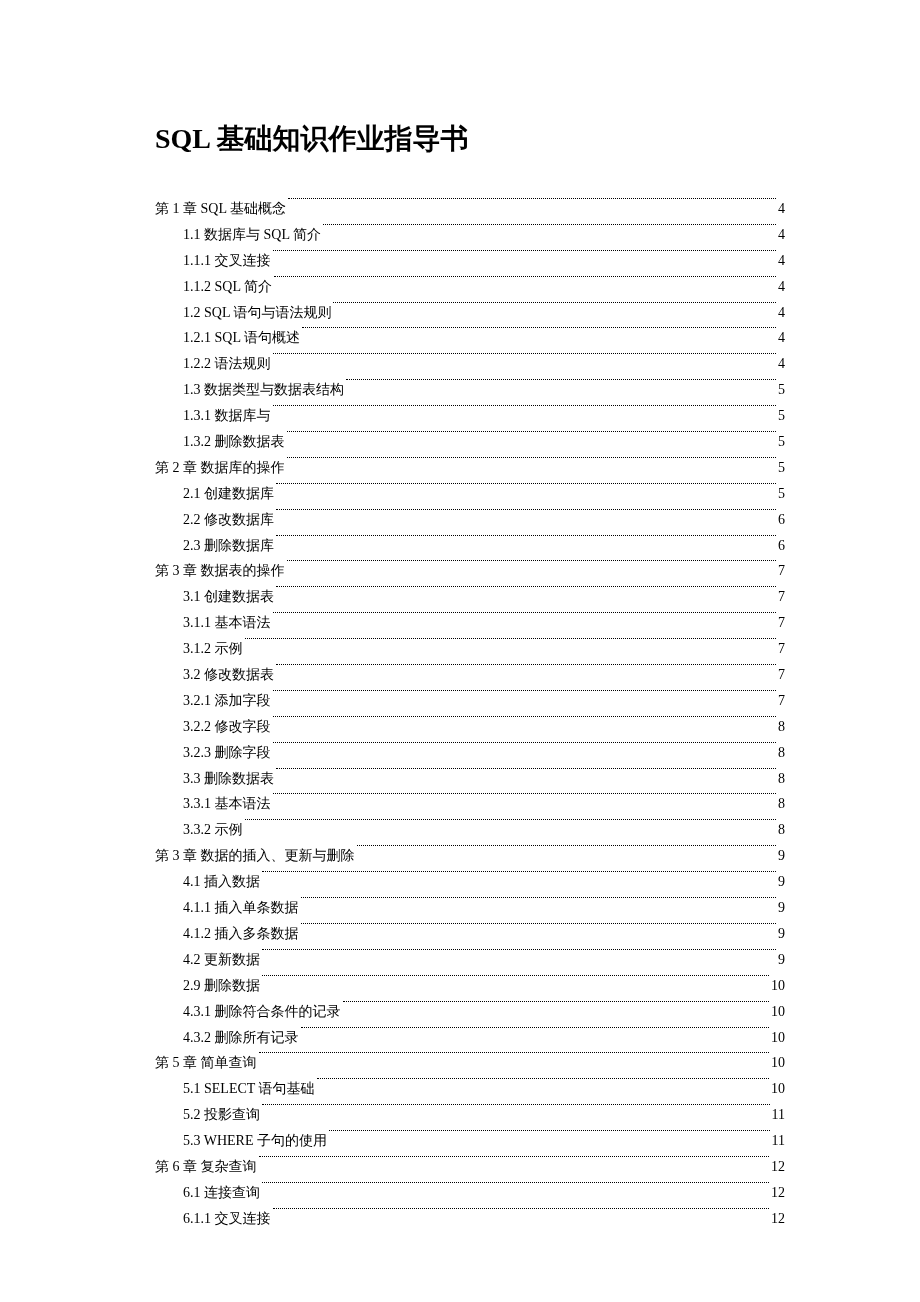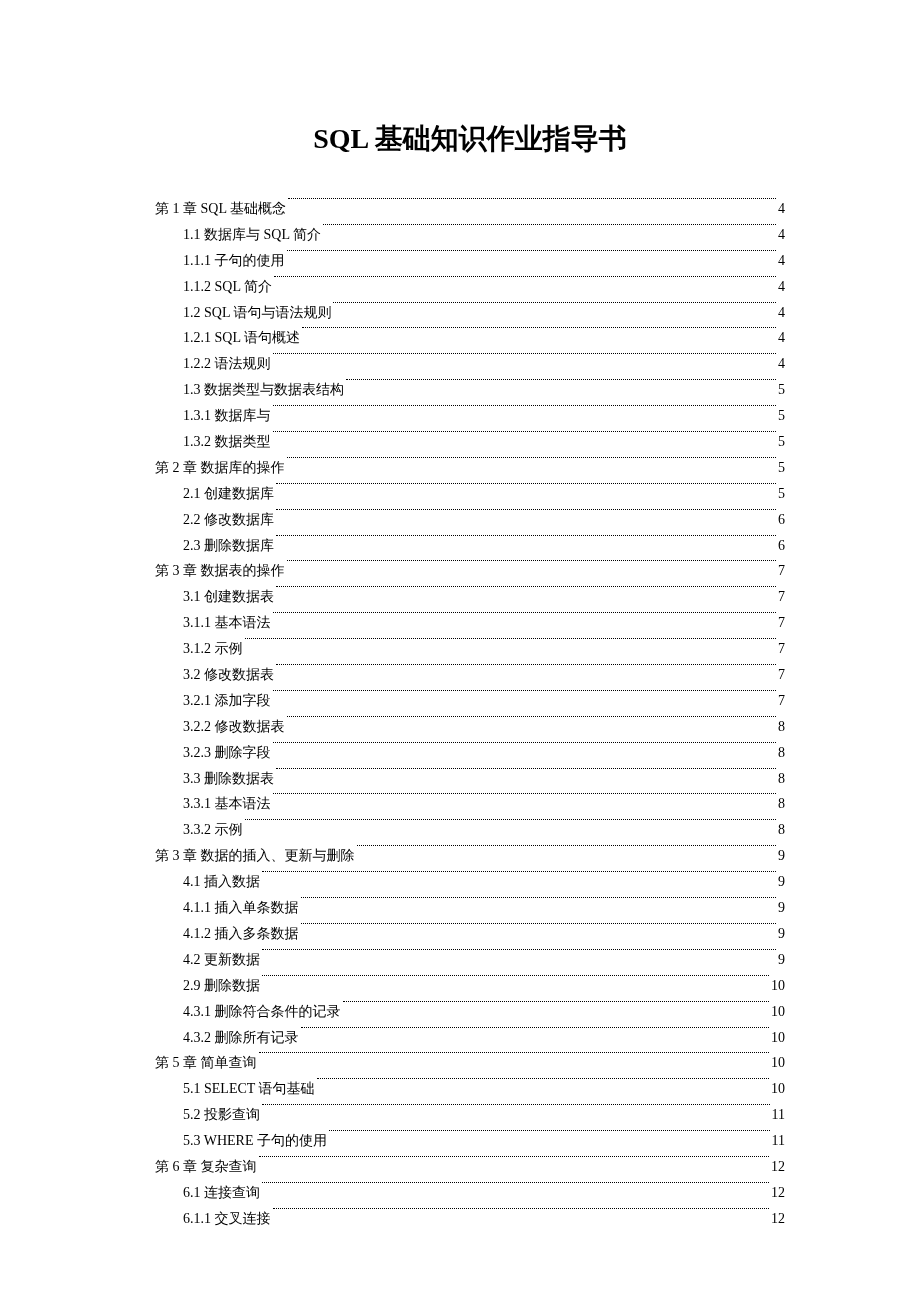--- a/index.html
+++ b/index.html
@@ -5,21 +5,20 @@
     * { margin: 0; padding: 0; box-sizing: border-box; }
     body {
       width: 920px;
       height: 1302px;
       background: #fff;
       font-family: "SimSun", "宋体", serif;
       padding: 120px 135px 80px 155px;
       color: #000;
     }
     .title {
-      text-align: center;
       font-size: 28px;
       font-weight: bold;
       margin-bottom: 40px;
       font-family: "SimSun", "宋体", serif;
     }
     .toc {
       font-size: 14px;
       line-height: 1.6;
     }
     .toc-row {
@@ -53,21 +52,21 @@
       <span class="toc-label">第 1 章 SQL 基础概念</span>
       <span class="toc-dots"></span>
       <span class="toc-page">4</span>
     </div>
     <div class="toc-row level-1">
       <span class="toc-label">1.1 数据库与 SQL 简介</span>
       <span class="toc-dots"></span>
       <span class="toc-page">4</span>
     </div>
     <div class="toc-row level-1">
-      <span class="toc-label">1.1.1 子句的使用</span>
+      <span class="toc-label">1.1.1 交叉连接</span>
       <span class="toc-dots"></span>
       <span class="toc-page">4</span>
     </div>
     <div class="toc-row level-1">
       <span class="toc-label">1.1.2 SQL 简介</span>
       <span class="toc-dots"></span>
       <span class="toc-page">4</span>
     </div>
     <div class="toc-row level-1">
       <span class="toc-label">1.2 SQL 语句与语法规则</span>
@@ -88,21 +87,21 @@
       <span class="toc-label">1.3 数据类型与数据表结构</span>
       <span class="toc-dots"></span>
       <span class="toc-page">5</span>
     </div>
     <div class="toc-row level-1">
       <span class="toc-label">1.3.1 数据库与</span>
       <span class="toc-dots"></span>
       <span class="toc-page">5</span>
     </div>
     <div class="toc-row level-1">
-      <span class="toc-label">1.3.2 数据类型</span>
+      <span class="toc-label">1.3.2 删除数据表</span>
       <span class="toc-dots"></span>
       <span class="toc-page">5</span>
     </div>
     <div class="toc-row level-0">
       <span class="toc-label">第 2 章 数据库的操作</span>
       <span class="toc-dots"></span>
       <span class="toc-page">5</span>
     </div>
     <div class="toc-row level-1">
       <span class="toc-label">2.1 创建数据库</span>
@@ -143,21 +142,21 @@
       <span class="toc-label">3.2 修改数据表</span>
       <span class="toc-dots"></span>
       <span class="toc-page">7</span>
     </div>
     <div class="toc-row level-1">
       <span class="toc-label">3.2.1 添加字段</span>
       <span class="toc-dots"></span>
       <span class="toc-page">7</span>
     </div>
     <div class="toc-row level-1">
-      <span class="toc-label">3.2.2 修改数据表</span>
+      <span class="toc-label">3.2.2 修改字段</span>
       <span class="toc-dots"></span>
       <span class="toc-page">8</span>
     </div>
     <div class="toc-row level-1">
       <span class="toc-label">3.2.3 删除字段</span>
       <span class="toc-dots"></span>
       <span class="toc-page">8</span>
     </div>
     <div class="toc-row level-1">
       <span class="toc-label">3.3 删除数据表</span>

